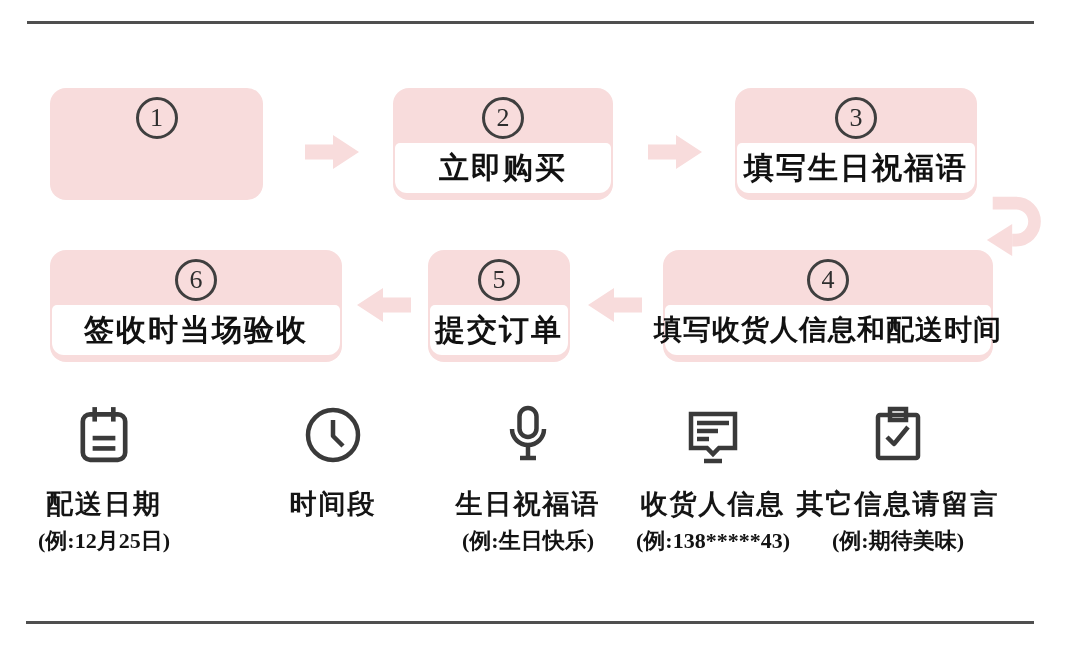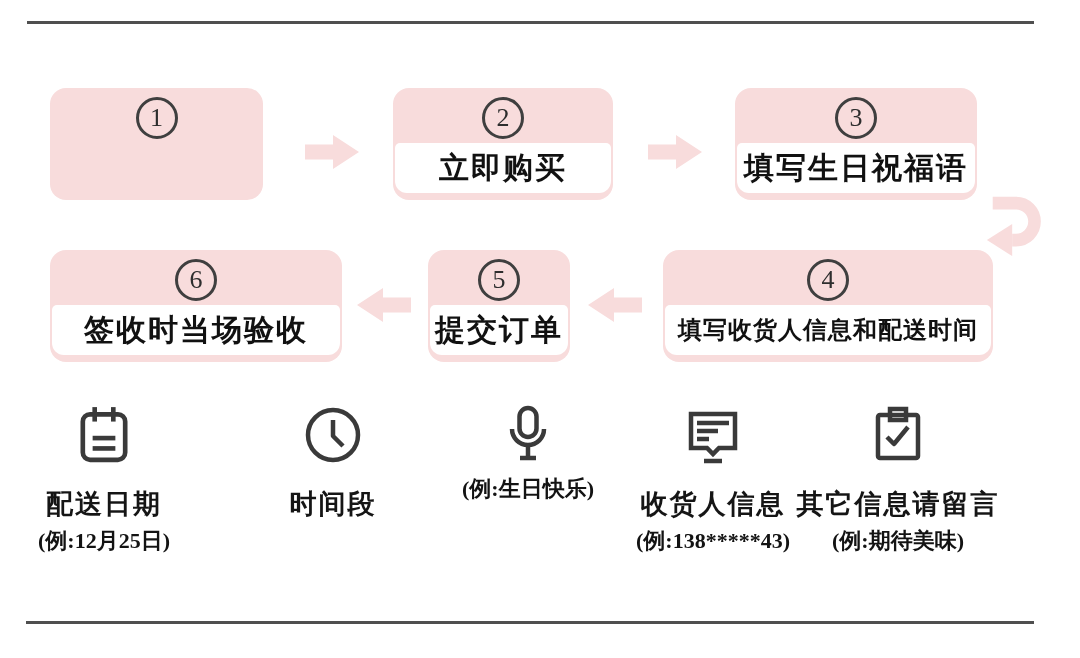--- a/index.html
+++ b/index.html
@@ -17,21 +17,21 @@
     width:36px;height:36px;border:3px solid #3f3f3f;border-radius:50%;
     display:flex;align-items:center;justify-content:center;
     font-size:26px;color:#2e2e2e;
   }
   .step-body{
     position:absolute;left:2px;right:2px;top:55px;bottom:7px;background:#ffffff;
     border-radius:5px 5px 12px 12px;
     display:flex;align-items:center;justify-content:center;
     font-weight:bold;font-size:30px;letter-spacing:2px;color:#111111;white-space:nowrap;
   }
-  .step-box.wide .step-body{font-size:24px;letter-spacing:1px;}
+  .step-box.wide .step-body{font-size:28px;letter-spacing:1px;}
   .step-box.first .step-body{font-size:32px;letter-spacing:3px;}
 
   .flow-arrow{position:absolute;width:54px;height:34px;}
   .uturn-arrow{position:absolute;left:983px;top:188px;width:70px;height:74px;}
 
   .legend-item{position:absolute;top:400px;width:230px;text-align:center;}
   .legend-icon{height:70px;display:flex;align-items:center;justify-content:center;}
   .legend-title{margin-top:16px;font-size:27px;font-weight:bold;letter-spacing:2px;white-space:nowrap;}
   .legend-example{margin-top:4px;font-size:22px;font-weight:600;white-space:nowrap;color:#131313;}
   .ic{stroke:#3a3a3a;fill:none;stroke-width:4.5;}
@@ -124,20 +124,21 @@
 
   <div class="legend-item" style="left:413px;">
     <div class="legend-icon">
       <svg width="44" height="62" viewBox="0 0 44 60">
         <rect class="ic" x="13.5" y="3" width="17" height="29" rx="8.5" stroke-width="4"></rect>
         <path class="ic" d="M6 24 A16 16 0 0 0 38 24" stroke-width="4"></path>
         <line class="ic" x1="22" y1="40" x2="22" y2="52" stroke-width="4"></line>
         <line class="ic" x1="14" y1="53" x2="30" y2="53" stroke-width="4"></line>
       </svg>
     </div>
+    <div class="legend-title">生日祝福语</div>
     <div class="legend-example">(例:生日快乐)</div>
   </div>
 
   <div class="legend-item" style="left:598px;">
     <div class="legend-icon">
       <svg width="56" height="60" viewBox="0 0 56 58">
         <path class="ic" d="M6 8 H50 V42 H34 L28 48 L22 42 H6 Z" stroke-width="4" stroke-linejoin="miter"></path>
         <line class="ic" x1="12" y1="17" x2="44" y2="17" stroke-width="4"></line>
         <line class="ic" x1="12" y1="25" x2="33" y2="25" stroke-width="4"></line>
         <line class="ic" x1="12" y1="33" x2="24" y2="33" stroke-width="4"></line>

